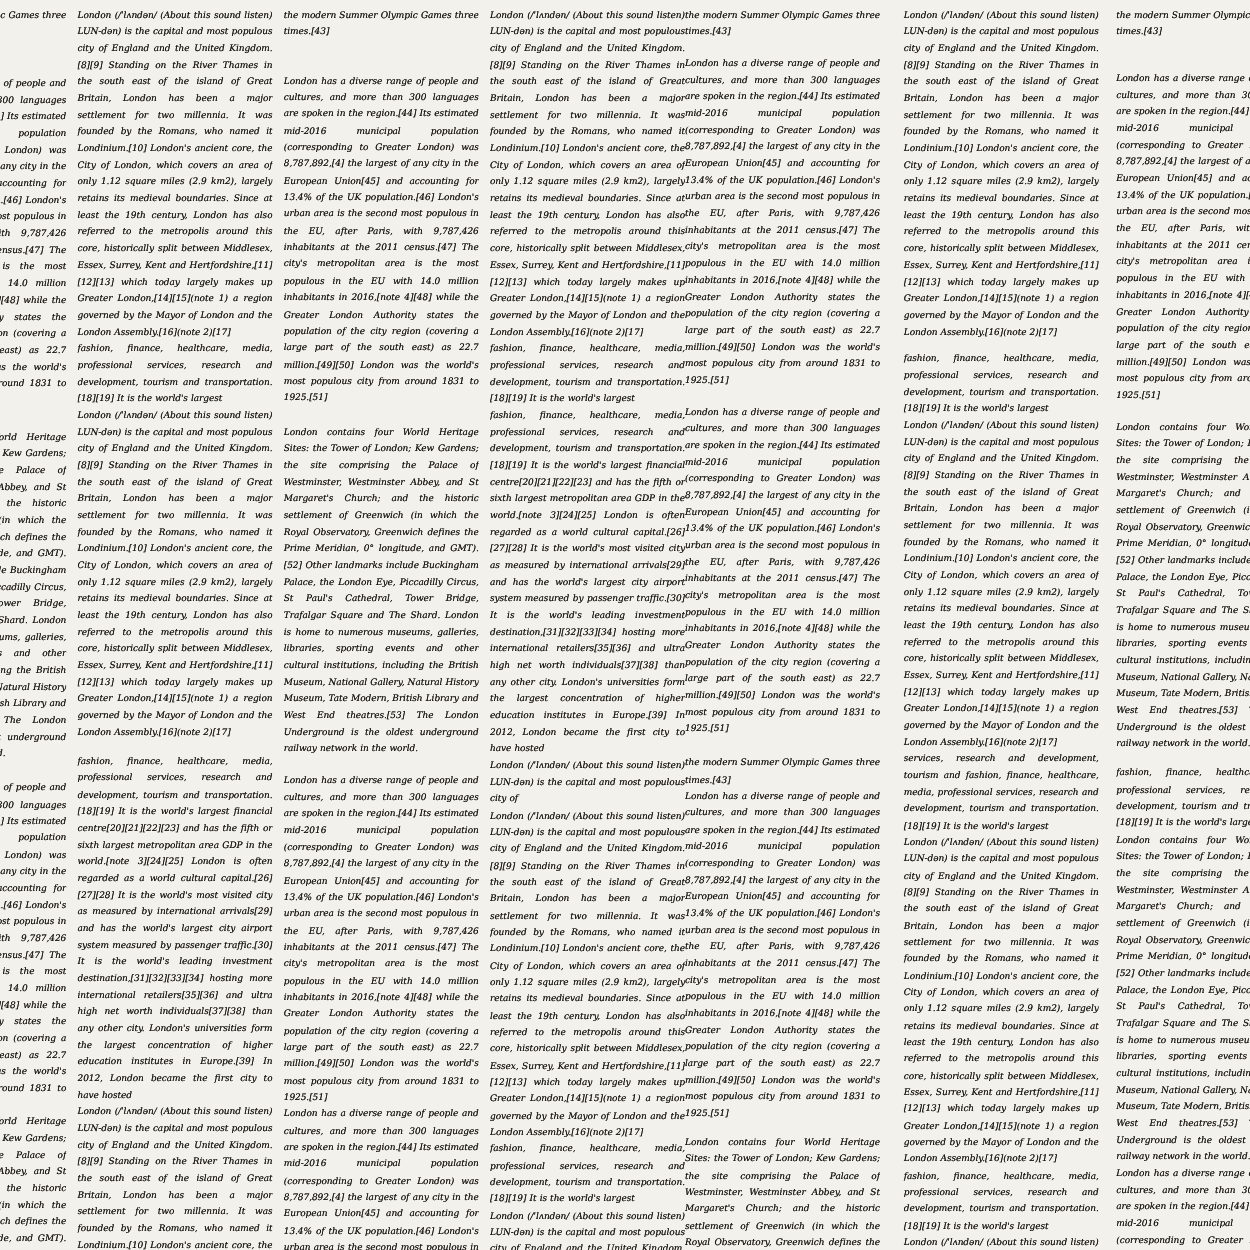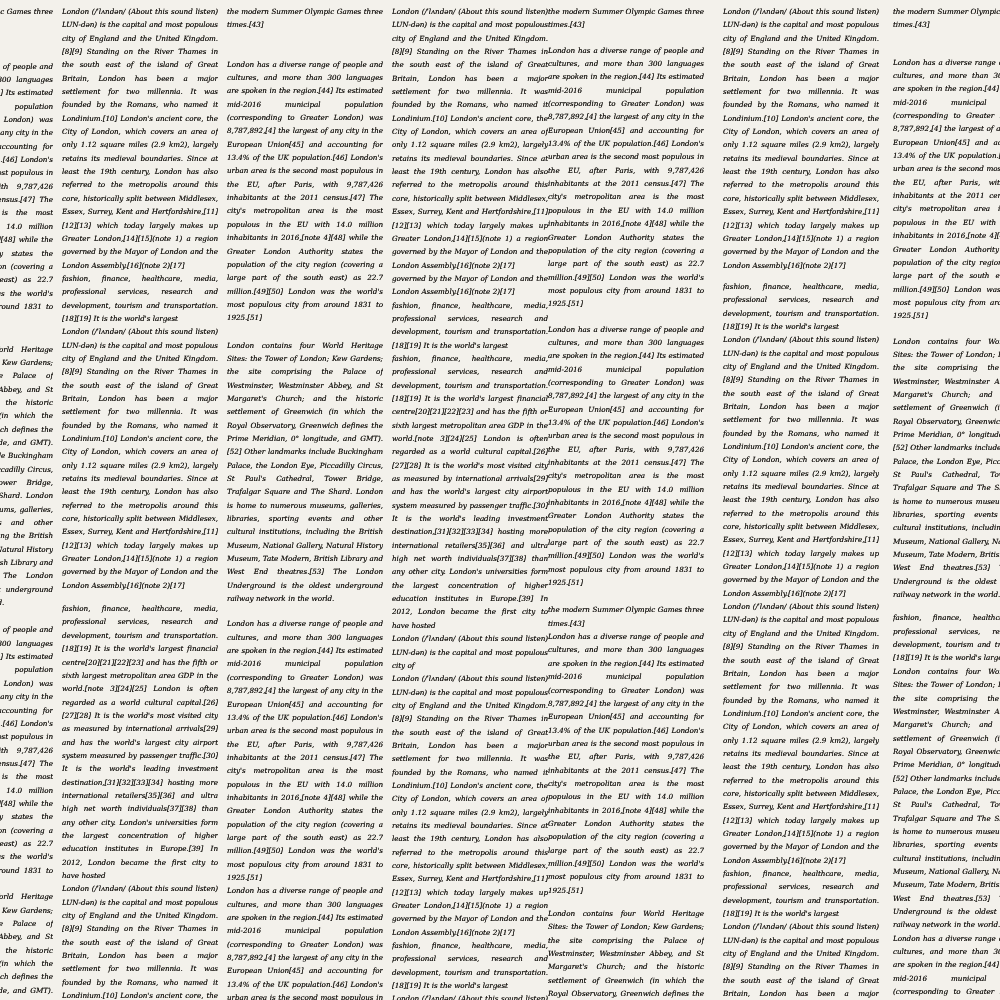--- a/index.html
+++ b/index.html
@@ -67,21 +67,20 @@
       <div class="gap" style="height: 26px;"></div>
       <p class="block">London has a diverse range of people and cultures, and more than 300 languages are spoken in the region.[44] Its estimated mid-2016 municipal population (corresponding to Greater London) was 8,787,892,[4] the largest of any city in the European Union[45] and accounting for 13.4% of the UK population.[46] London's urban area is the second most populous in the EU, after Paris, with 9,787,426 inhabitants at the 2011 census.[47] The city's metropolitan area is the most populous in the EU with 14.0 million inhabitants in 2016,[note 4][48] while the Greater London Authority states the population of the city region (covering a large part of the south east) as 22.7 million.[49][50] London was the world's most populous city from around 1831 to 1925.[51]</p>
       <div class="gap" style="height: 14px;"></div>
       <p class="block">London contains four World Heritage Sites: the Tower of London; Kew Gardens; the site comprising the Palace of Westminster, Westminster Abbey, and St Margaret's Church; and the historic settlement of Greenwich (in which the Royal Observatory, Greenwich defines the Prime Meridian, 0° longitude, and GMT).[52] Other landmarks include Buckingham Palace, the London Eye, Piccadilly Circus, St Paul's Cathedral, Tower Bridge, Trafalgar Square and The Shard. London is home to numerous museums, galleries, libraries, sporting events and other cultural institutions, including the British Museum, National Gallery, Natural History Museum, Tate Modern, British Library and West End theatres.[53] The London Underground is the oldest underground railway network in the world.</p>
       <div class="gap" style="height: 12px;"></div>
       <p class="block">London has a diverse range of people and cultures, and more than 300 languages are spoken in the region.[44] Its estimated mid-2016 municipal population (corresponding to Greater London) was 8,787,892,[4] the largest of any city in the European Union[45] and accounting for 13.4% of the UK population.[46] London's urban area is the second most populous in the EU, after Paris, with 9,787,426 inhabitants at the 2011 census.[47] The city's metropolitan area is the most populous in the EU with 14.0 million inhabitants in 2016,[note 4][48] while the Greater London Authority states the population of the city region (covering a large part of the south east) as 22.7 million.[49][50] London was the world's most populous city from around 1831 to 1925.[51]</p>
       <p class="block">London has a diverse range of people and cultures, and more than 300 languages are spoken in the region.[44] Its estimated mid-2016 municipal population (corresponding to Greater London) was 8,787,892,[4] the largest of any city in the European Union[45] and accounting for 13.4% of the UK population.[46] London's urban area is the second most populous in the EU, after Paris, with 9,787,426 inhabitants at the 2011 census.[47] The city's metropolitan area is the most populous in the EU with 14.0 million inhabitants in 2016,[note 4][48] while the Greater London Authority states the population of the city region (covering a large part of the south east) as 22.7 million.[49][50] London was the world's most populous city from around 1831 to 1925.[51]</p>
     </div>
     <div class="col" style="left: 392px; width: 156px; color: rgb(27, 25, 22);">
       <p class="block">London (/ˈlʌndən/ (About this sound listen) LUN-dən) is the capital and most populous city of England and the United Kingdom.[8][9] Standing on the River Thames in the south east of the island of Great Britain, London has been a major settlement for two millennia. It was founded by the Romans, who named it Londinium.[10] London's ancient core, the City of London, which covers an area of only 1.12 square miles (2.9 km2), largely retains its medieval boundaries. Since at least the 19th century, London has also referred to the metropolis around this core, historically split between Middlesex, Essex, Surrey, Kent and Hertfordshire,[11][12][13] which today largely makes up Greater London,[14][15](note 1) a region governed by the Mayor of London and the London Assembly.[16](note 2)[17]</p>
-      <p class="block">governed by the Mayor of London and the London Assembly.[16](note 2)[17]</p>
       <p class="block">fashion, finance, healthcare, media, professional services, research and development, tourism and transportation.[18][19] It is the world's largest</p>
       <p class="block">fashion, finance, healthcare, media, professional services, research and development, tourism and transportation.[18][19] It is the world's largest financial centre[20][21][22][23] and has the fifth or sixth largest metropolitan area GDP in the world.[note 3][24][25] London is often regarded as a world cultural capital.[26][27][28] It is the world's most visited city as measured by international arrivals[29] and has the world's largest city airport system measured by passenger traffic.[30] It is the world's leading investment destination,[31][32][33][34] hosting more international retailers[35][36] and ultra high net worth individuals[37][38] than any other city. London's universities form the largest concentration of higher education institutes in Europe.[39] In 2012, London became the first city to have hosted</p>
       <p class="block">London (/ˈlʌndən/ (About this sound listen) LUN-dən) is the capital and most populous city of</p>
       <p class="block">London (/ˈlʌndən/ (About this sound listen) LUN-dən) is the capital and most populous city of England and the United Kingdom.[8][9] Standing on the River Thames in the south east of the island of Great Britain, London has been a major settlement for two millennia. It was founded by the Romans, who named it Londinium.[10] London's ancient core, the City of London, which covers an area of only 1.12 square miles (2.9 km2), largely retains its medieval boundaries. Since at least the 19th century, London has also referred to the metropolis around this core, historically split between Middlesex, Essex, Surrey, Kent and Hertfordshire,[11][12][13] which today largely makes up Greater London,[14][15](note 1) a region governed by the Mayor of London and the London Assembly.[16](note 2)[17]</p>
       <p class="block">fashion, finance, healthcare, media, professional services, research and development, tourism and transportation.[18][19] It is the world's largest</p>
       <p class="block">London (/ˈlʌndən/ (About this sound listen) LUN-dən) is the capital and most populous city of England and the United Kingdom.[8][9] Standing on the River Thames in the south east of the island of Great Britain, London has been a major settlement for two millennia. It was founded by the Romans, who named it Londinium.[10] London's ancient core, the City of London, which covers an area of only 1.12 square miles (2.9 km2), largely retains its medieval boundaries. Since at least the 19th century, London has also referred to the metropolis around this core, historically split between Middlesex, Essex, Surrey, Kent and Hertfordshire,[11][12][13] which today largely makes up Greater London,[14][15](note 1) a region governed by the Mayor of London and the London Assembly.[16](note 2)[17]</p>
     </div>
     <div class="col" style="left: 548px; width: 156px; color: rgb(27, 25, 22);">
       <p class="block">the modern Summer Olympic Games three times.[43]</p>
       <div class="gap" style="height: 12px;"></div>
@@ -92,20 +91,21 @@
       <p class="block">the modern Summer Olympic Games three times.[43]</p>
       <p class="block">London has a diverse range of people and cultures, and more than 300 languages are spoken in the region.[44] Its estimated mid-2016 municipal population (corresponding to Greater London) was 8,787,892,[4] the largest of any city in the European Union[45] and accounting for 13.4% of the UK population.[46] London's urban area is the second most populous in the EU, after Paris, with 9,787,426 inhabitants at the 2011 census.[47] The city's metropolitan area is the most populous in the EU with 14.0 million inhabitants in 2016,[note 4][48] while the Greater London Authority states the population of the city region (covering a large part of the south east) as 22.7 million.[49][50] London was the world's most populous city from around 1831 to 1925.[51]</p>
       <div class="gap" style="height: 10px;"></div>
       <p class="block">London contains four World Heritage Sites: the Tower of London; Kew Gardens; the site comprising the Palace of Westminster, Westminster Abbey, and St Margaret's Church; and the historic settlement of Greenwich (in which the Royal Observatory, Greenwich defines the Prime Meridian, 0° longitude, and GMT).[52] Other landmarks include Buckingham Palace, the London Eye, Piccadilly Circus, St Paul's Cathedral, Tower Bridge, Trafalgar Square and The Shard. London is home to numerous museums, galleries, libraries, sporting events and other cultural institutions, including the British Museum, National Gallery, Natural History Museum, Tate Modern, British Library and West End theatres.[53] The London Underground is the oldest underground railway network in the world.</p>
     </div>
     <div class="col" style="left: 723px; width: 156px; color: rgb(27, 25, 22);">
       <p class="block">London (/ˈlʌndən/ (About this sound listen) LUN-dən) is the capital and most populous city of England and the United Kingdom.[8][9] Standing on the River Thames in the south east of the island of Great Britain, London has been a major settlement for two millennia. It was founded by the Romans, who named it Londinium.[10] London's ancient core, the City of London, which covers an area of only 1.12 square miles (2.9 km2), largely retains its medieval boundaries. Since at least the 19th century, London has also referred to the metropolis around this core, historically split between Middlesex, Essex, Surrey, Kent and Hertfordshire,[11][12][13] which today largely makes up Greater London,[14][15](note 1) a region governed by the Mayor of London and the London Assembly.[16](note 2)[17]</p>
       <div class="gap" style="height: 8px;"></div>
       <p class="block">fashion, finance, healthcare, media, professional services, research and development, tourism and transportation.[18][19] It is the world's largest</p>
       <p class="block">London (/ˈlʌndən/ (About this sound listen) LUN-dən) is the capital and most populous city of England and the United Kingdom.[8][9] Standing on the River Thames in the south east of the island of Great Britain, London has been a major settlement for two millennia. It was founded by the Romans, who named it Londinium.[10] London's ancient core, the City of London, which covers an area of only 1.12 square miles (2.9 km2), largely retains its medieval boundaries. Since at least the 19th century, London has also referred to the metropolis around this core, historically split between Middlesex, Essex, Surrey, Kent and Hertfordshire,[11][12][13] which today largely makes up Greater London,[14][15](note 1) a region governed by the Mayor of London and the London Assembly.[16](note 2)[17]</p>
+      <p class="block">services, research and development, tourism and fashion, finance, healthcare, media, professional services, research and development, tourism and transportation.[18][19] It is the world's largest</p>
       <p class="block">London (/ˈlʌndən/ (About this sound listen) LUN-dən) is the capital and most populous city of England and the United Kingdom.[8][9] Standing on the River Thames in the south east of the island of Great Britain, London has been a major settlement for two millennia. It was founded by the Romans, who named it Londinium.[10] London's ancient core, the City of London, which covers an area of only 1.12 square miles (2.9 km2), largely retains its medieval boundaries. Since at least the 19th century, London has also referred to the metropolis around this core, historically split between Middlesex, Essex, Surrey, Kent and Hertfordshire,[11][12][13] which today largely makes up Greater London,[14][15](note 1) a region governed by the Mayor of London and the London Assembly.[16](note 2)[17]</p>
       <p class="block">fashion, finance, healthcare, media, professional services, research and development, tourism and transportation.[18][19] It is the world's largest</p>
       <p class="block">London (/ˈlʌndən/ (About this sound listen) LUN-dən) is the capital and most populous city of England and the United Kingdom.[8][9] Standing on the River Thames in the south east of the island of Great Britain, London has been a major settlement for two millennia. It was founded by the Romans, who named it Londinium.[10] London's ancient core, the City of London, which covers an area of only 1.12 square miles (2.9 km2), largely retains its medieval boundaries. Since at least the 19th century, London has also referred to the metropolis around this core, historically split between Middlesex, Essex, Surrey, Kent and Hertfordshire,[11][12][13] which today largely makes up Greater London,[14][15](note 1) a region governed by the Mayor of London and the London Assembly.[16](note 2)[17]</p>
     </div>
     <div class="col" style="left: 893px; width: 156px; color: rgb(27, 25, 22);">
       <p class="block">the modern Summer Olympic Games three times.[43]</p>
       <div class="gap" style="height: 24px;"></div>
       <p class="block">London has a diverse range of people and cultures, and more than 300 languages are spoken in the region.[44] Its estimated mid-2016 municipal population (corresponding to Greater London) was 8,787,892,[4] the largest of any city in the European Union[45] and accounting for 13.4% of the UK population.[46] London's urban area is the second most populous in the EU, after Paris, with 9,787,426 inhabitants at the 2011 census.[47] The city's metropolitan area is the most populous in the EU with 14.0 million inhabitants in 2016,[note 4][48] while the Greater London Authority states the population of the city region (covering a large part of the south east) as 22.7 million.[49][50] London was the world's most populous city from around 1831 to 1925.[51]</p>
       <div class="gap" style="height: 12px;"></div>
       <p class="block">London contains four World Heritage Sites: the Tower of London; Kew Gardens; the site comprising the Palace of Westminster, Westminster Abbey, and St Margaret's Church; and the historic settlement of Greenwich (in which the Royal Observatory, Greenwich defines the Prime Meridian, 0° longitude, and GMT).[52] Other landmarks include Buckingham Palace, the London Eye, Piccadilly Circus, St Paul's Cathedral, Tower Bridge, Trafalgar Square and The Shard. London is home to numerous museums, galleries, libraries, sporting events and other cultural institutions, including the British Museum, National Gallery, Natural History Museum, Tate Modern, British Library and West End theatres.[53] The London Underground is the oldest underground railway network in the world.</p>

